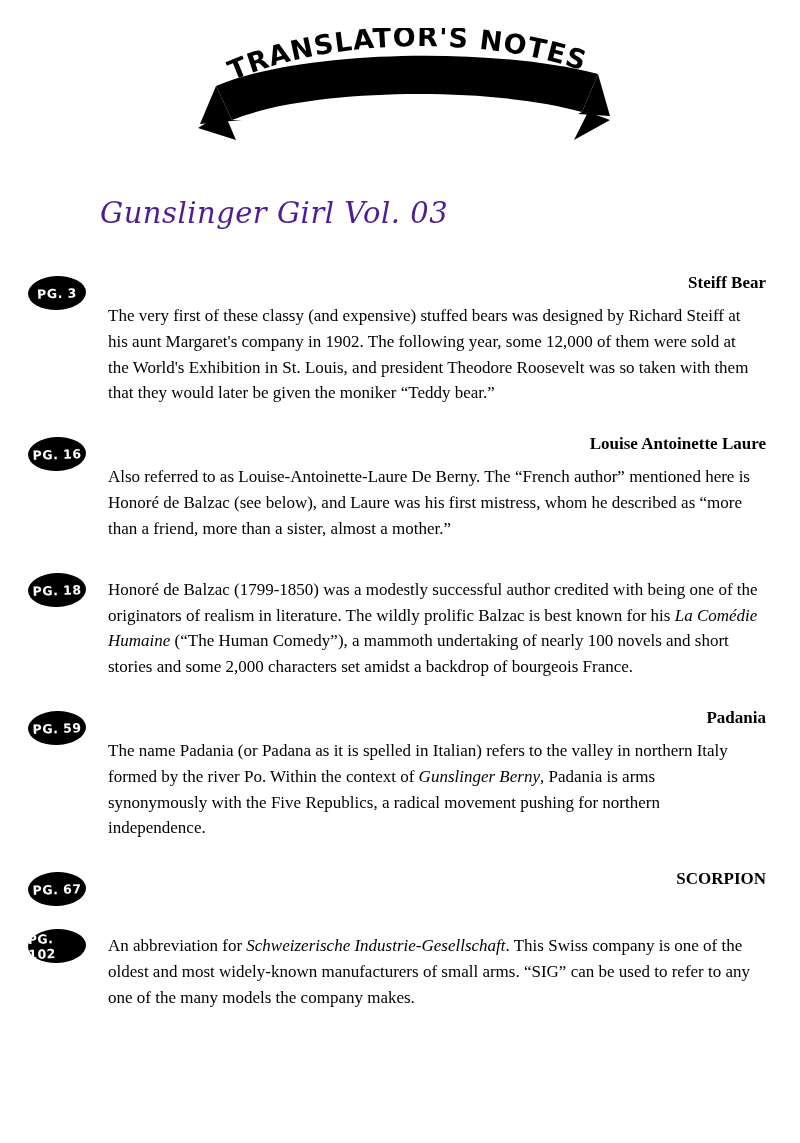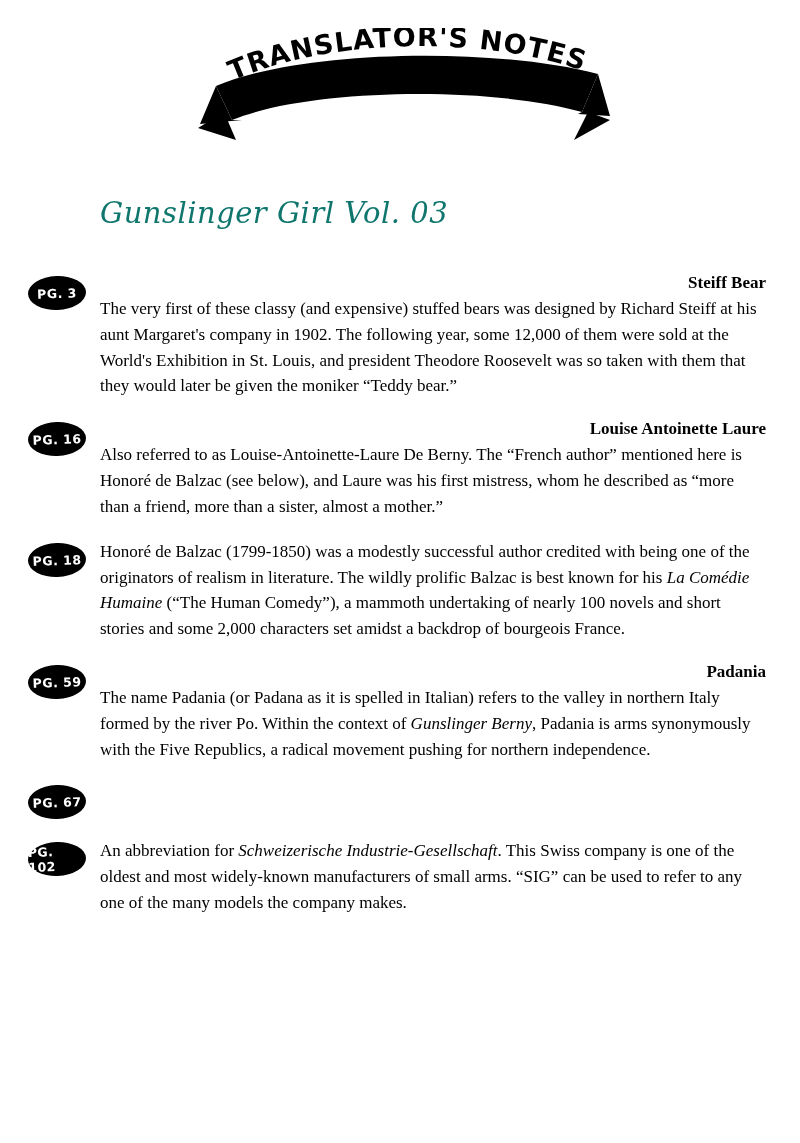--- a/index.html
+++ b/index.html
@@ -38,21 +38,21 @@
 
   
   .vol-title {
     position: absolute;
     top: 196px;
     left: 100px;
     font-family: "DejaVu Serif", serif;
     font-style: italic;
     font-size: 29px;
     letter-spacing: 0.5px;
-    color: #0f766e;
+    color: #4c1d95;
     white-space: nowrap;
   }
 
   
   .notes {
     position: absolute;
     top: 272px;
     left: 28px;
     width: 744px;
   }
@@ -87,21 +87,21 @@
   .note-term {
     font-weight: bold;
     font-size: 17px;
     line-height: 1.35;
     margin: 0 0 1px 0;
     text-align: right;
   }
   .note-text {
     font-size: 17px;
     line-height: 1.52;
-    margin: 0;
+    margin: 8px;
     text-align: left;
   }
   .note-text i {
     font-style: italic;
   }
 </style>
 </head>
 <body>
 
 <div class="banner">
@@ -156,20 +156,21 @@
     <div class="note">
       <div class="page-badge">PG. 59</div>
       <div class="note-body">
         <p class="note-term">Padania</p>
         <p class="note-text"><span>The name Padania (or Padana as it is spelled in Italian) refers to the valley in northern Italy formed by the river Po. Within the context of </span><i>Gunslinger Berny</i><span>, Padania is arms synonymously with the Five Republics, a radical movement pushing for northern independence.</span></p>
       </div>
     </div>
     <div class="note">
       <div class="page-badge">PG. 67</div>
       <div class="note-body">
+        <p class="note-term">SCORPION</p>
       </div>
     </div>
     <div class="note">
       <div class="page-badge">PG. 102</div>
       <div class="note-body">
         <p class="note-text"><span>An abbreviation for </span><i>Schweizerische Industrie-Gesellschaft</i><span>. This Swiss company is one of the oldest and most widely-known manufacturers of small arms. “SIG” can be used to refer to any one of the many models the company makes.</span></p>
       </div>
     </div>
   </div>
 

